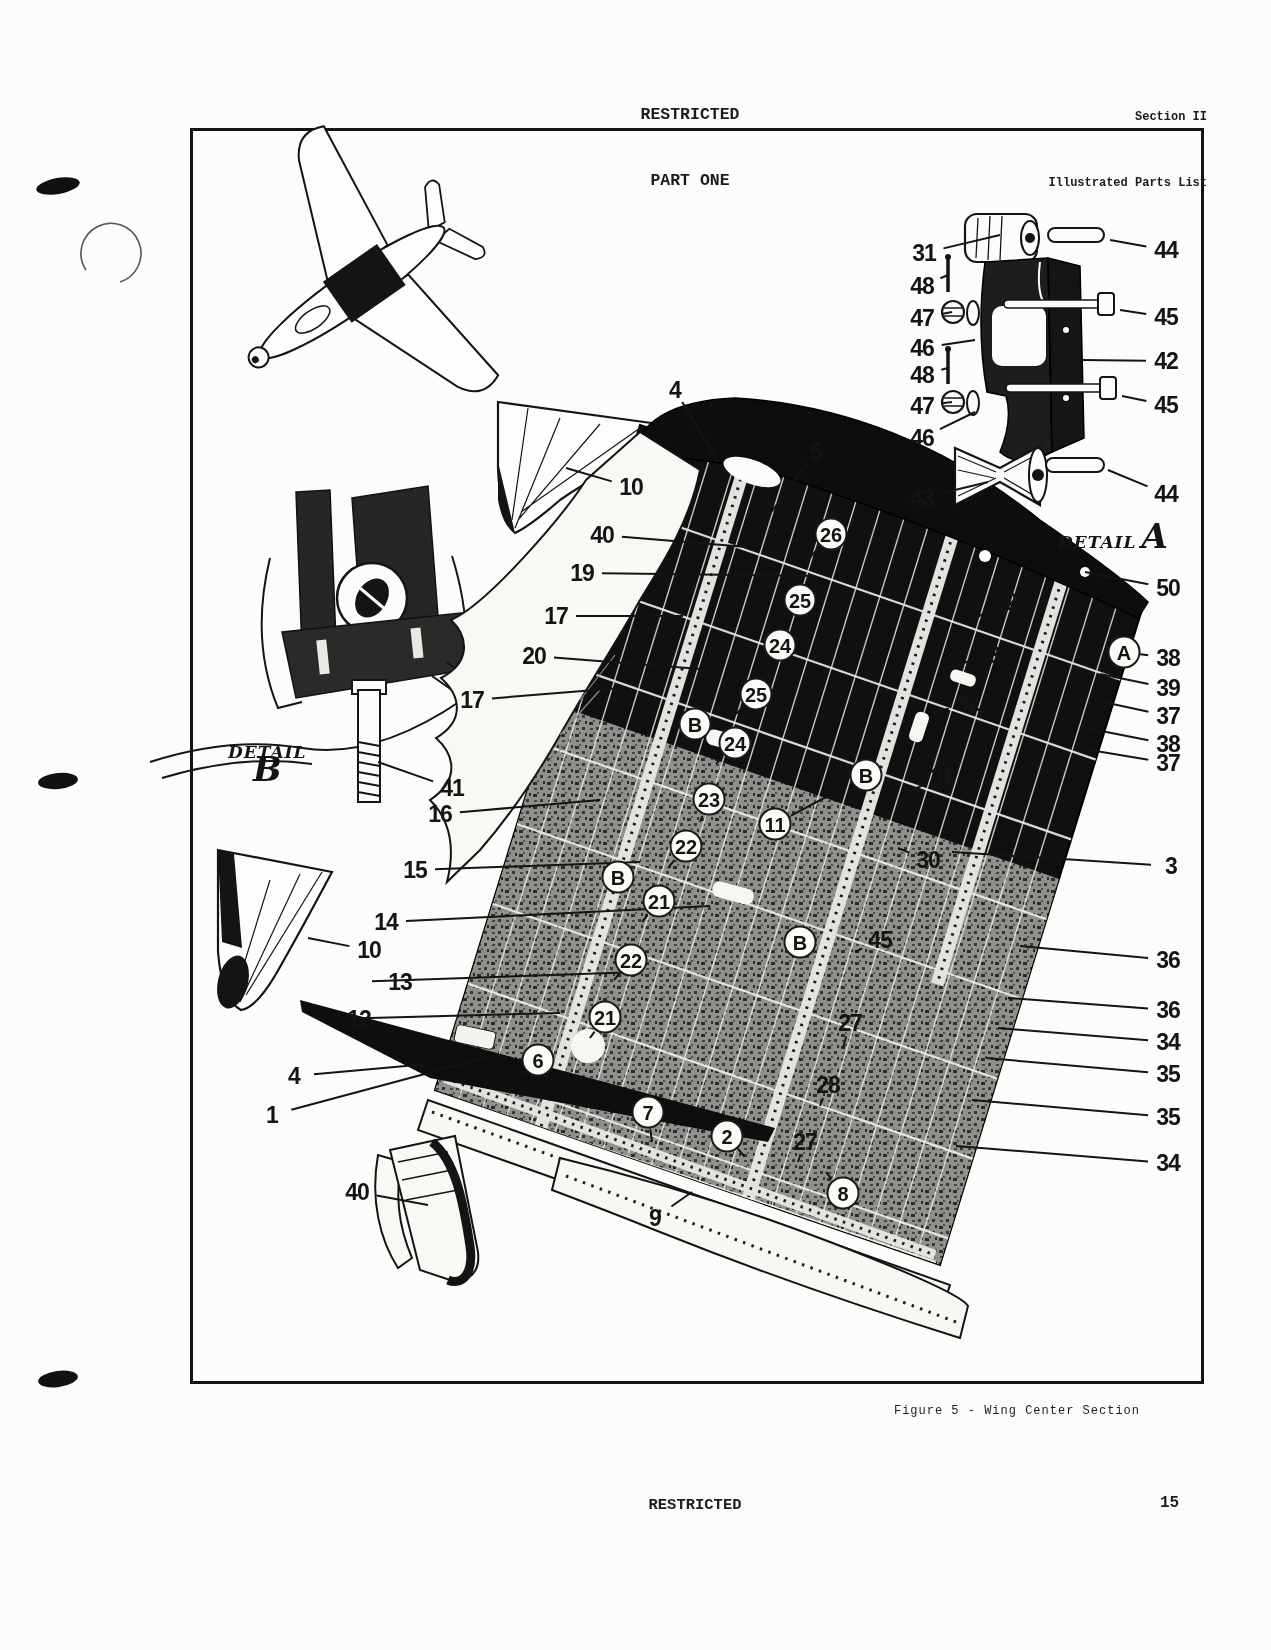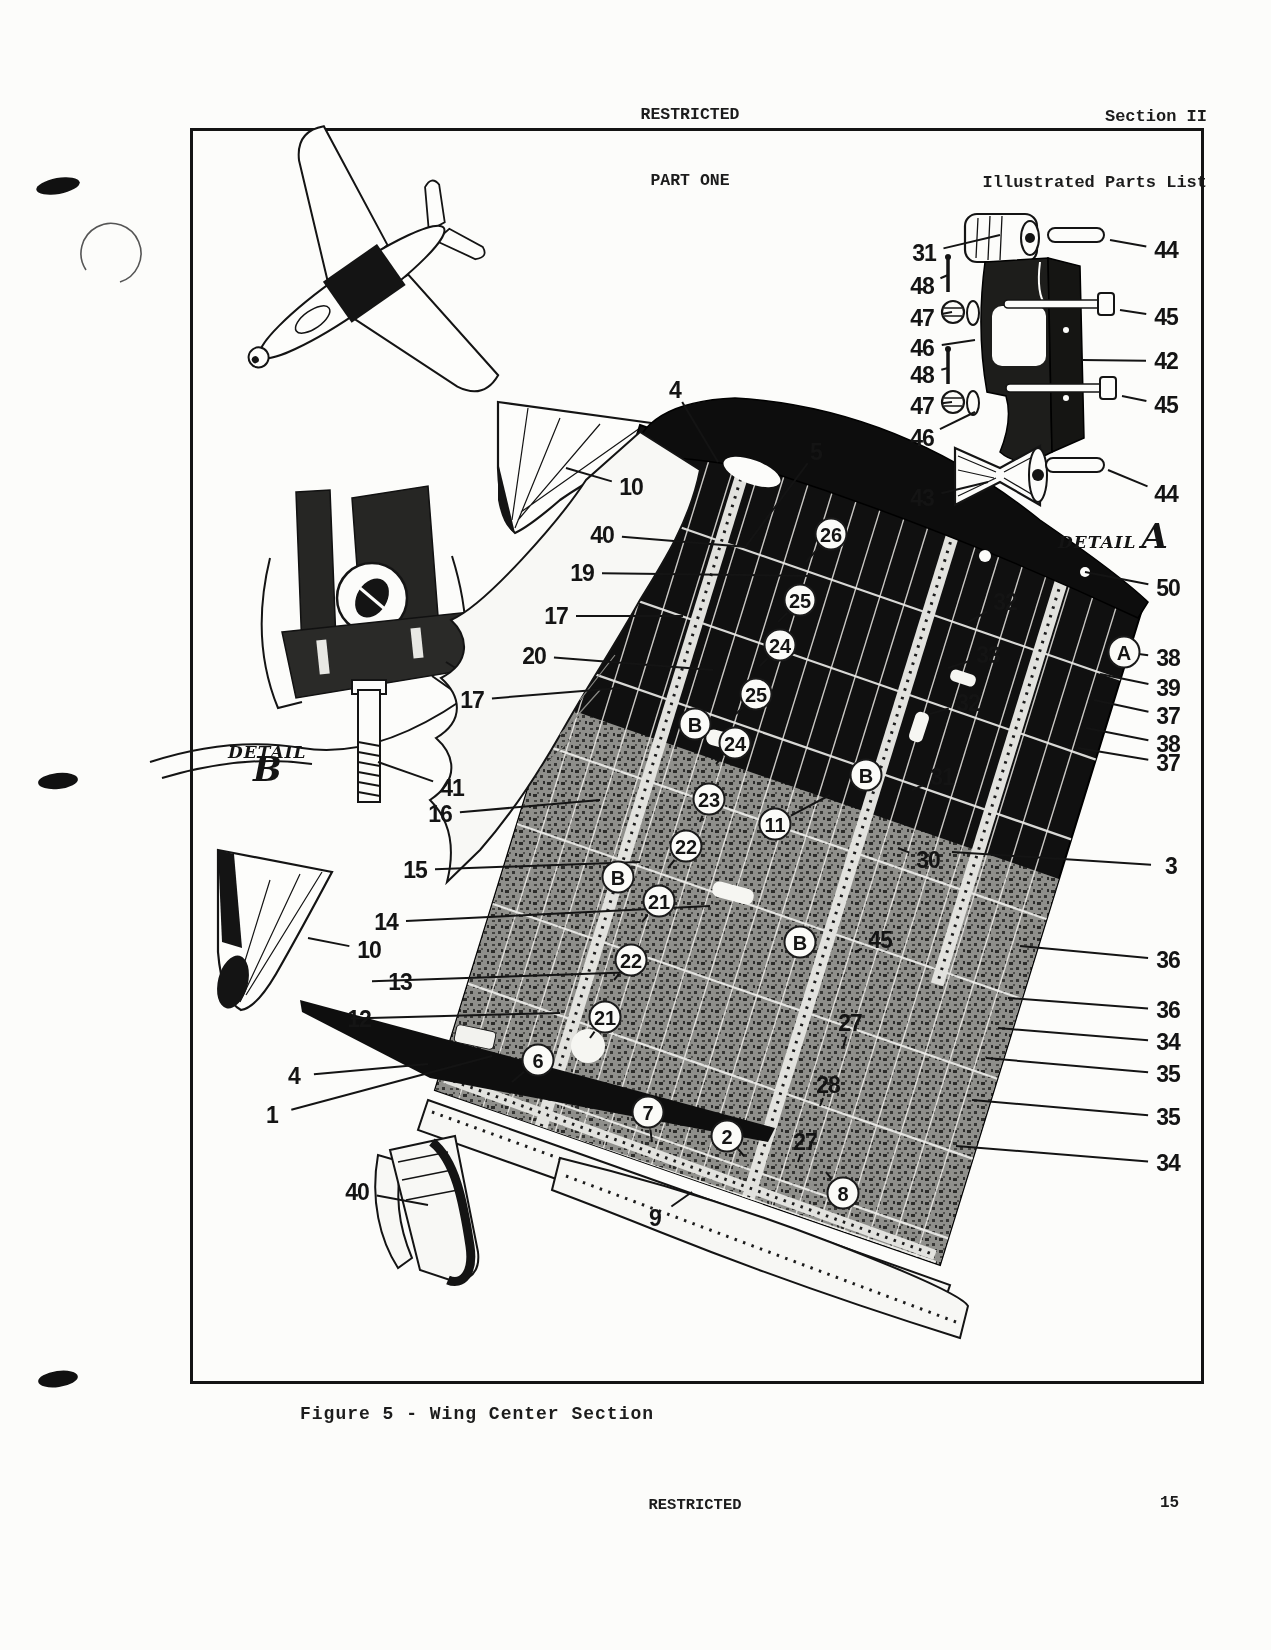--- a/index.html
+++ b/index.html
@@ -1,23 +1,23 @@
 <!DOCTYPE html>
 <html><head>
 <meta charset="utf-8">
 <style>
   html,body{margin:0;padding:0;background:#e8e8e4;}
   .page{position:relative;width:1271px;height:1650px;background:#fcfcfa;overflow:hidden;
         font-family:"Liberation Mono",monospace;color:#1a1a1a;}
   .abs{position:absolute;}
   .tw{font-family:"Liberation Mono",monospace;color:#1c1c1c;white-space:pre;}
   .hdr-c{left:380px;top:60px;width:620px;text-align:center;font-size:16.5px;font-weight:700;line-height:22px;}
-  .hdr-r{right:64px;top:62px;width:360px;text-align:right;font-size:17px;font-weight:700;line-height:22px;}
+  .hdr-r{right:64px;top:62px;width:360px;text-align:right;font-size:12px;font-weight:700;line-height:22px;}
   .frame{left:190px;top:128px;width:1008px;height:1250px;border:3px solid #141414;background:transparent;}
-  .caption{left:300px;top:1404px;width:840px;text-align:left;font-size:18px;font-weight:700;letter-spacing:1px;}
+  .caption{left:300px;top:1404px;width:840px;text-align:right;font-size:12px;font-weight:400;letter-spacing:1px;}
   .foot-c{left:400px;top:1496px;width:590px;text-align:center;font-size:15.5px;font-weight:700;}
   .foot-p{left:1160px;top:1494px;font-size:16px;font-weight:700;}
   svg.layer{position:absolute;left:0;top:0;pointer-events:none;}
   .co{position:absolute;transform:translate(-50%,-50%);font:700 23px/1 "Liberation Sans",sans-serif;
       color:#141414;letter-spacing:-1px;z-index:30;}
   .co.circ{width:33px;height:33px;border-radius:50%;background:#fbfbf8;border:2px solid #1a1a1a;
       font-size:20px;display:flex;align-items:center;justify-content:center;letter-spacing:0;box-sizing:border-box;}
   .detail-lab{position:absolute;z-index:30;font-style:italic;font-family:"DejaVu Serif",serif;color:#141414;}
   .detail-lab .w{font-size:17px;font-weight:700;letter-spacing:1px;}
   .detail-lab .big{font-size:34px;font-weight:800;}

